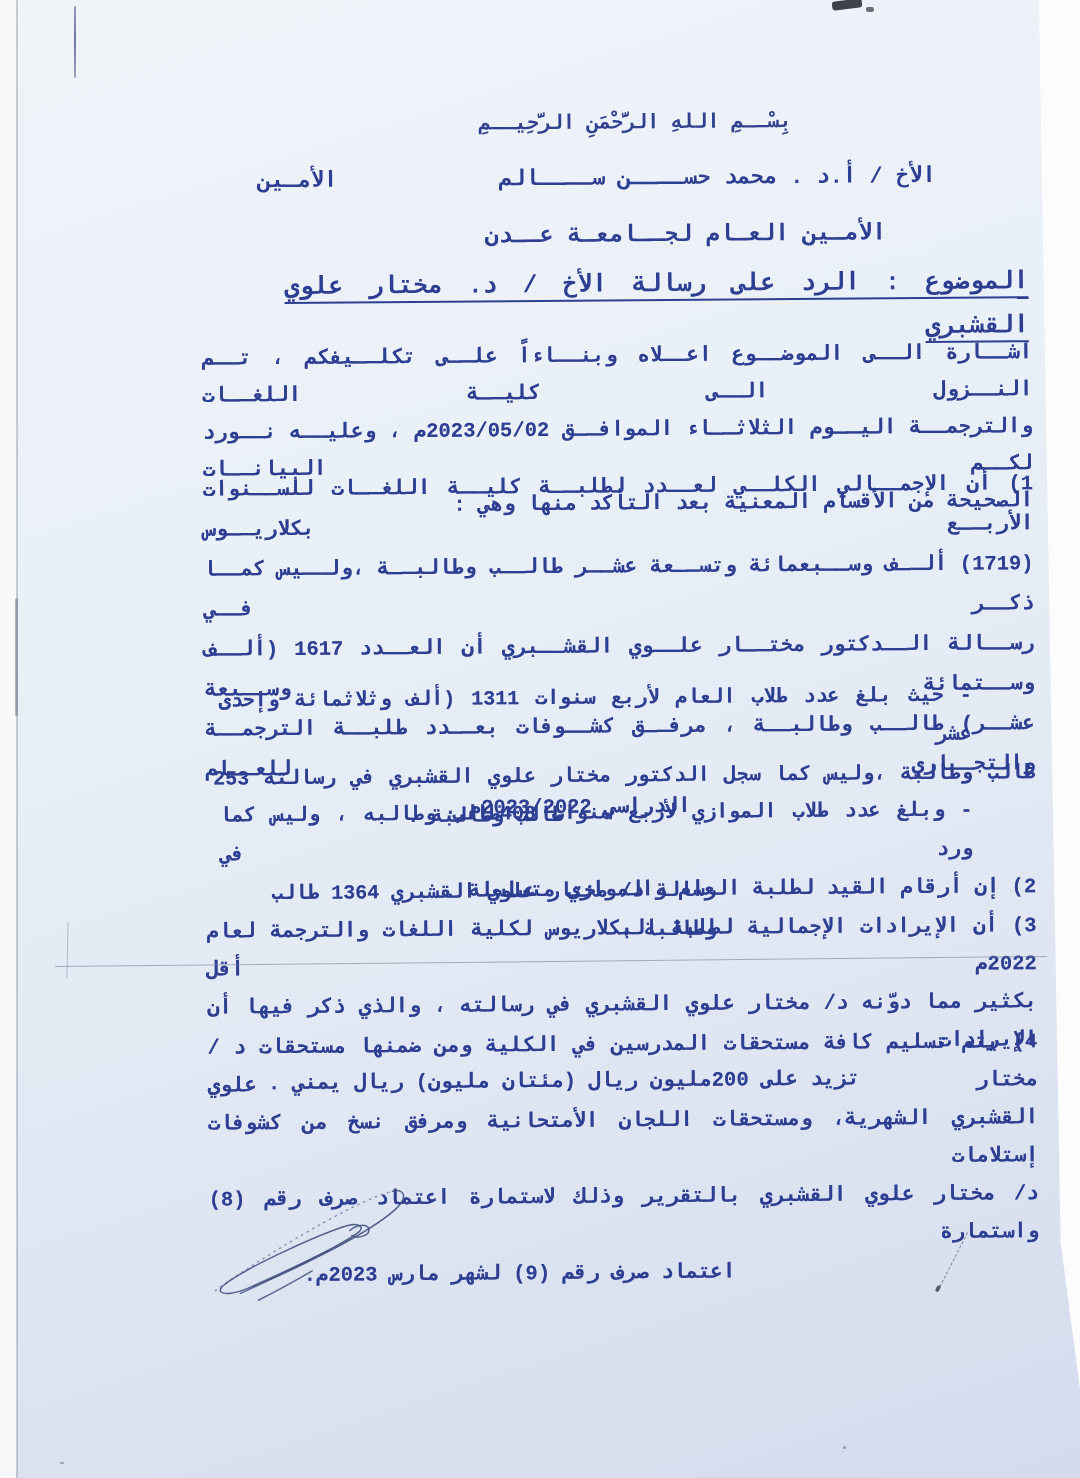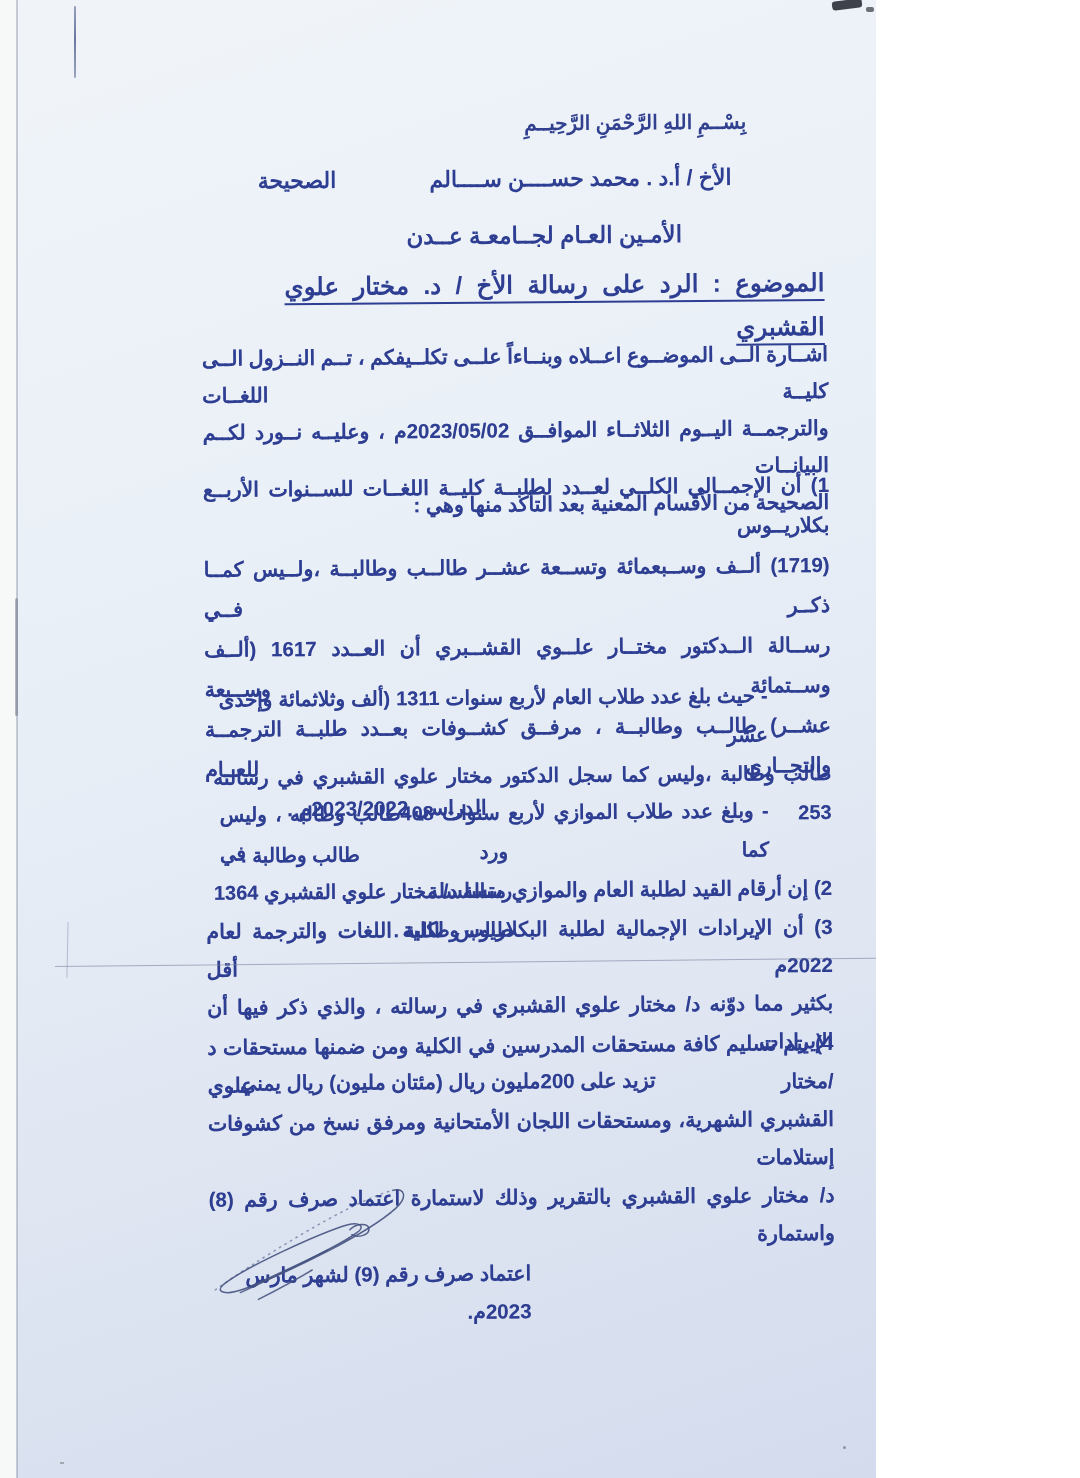--- a/index.html
+++ b/index.html
@@ -1,19 +1,19 @@
 <!DOCTYPE html>
 <html><head>
 <meta charset="utf-8">
 <style>
   html,body{margin:0;padding:0;background:#ffffff;}
   .scan{
-    position:relative;width:876px;height:1478px;overflow:hidden;
+    position:relative;width:1080px;height:1478px;overflow:hidden;
     background:linear-gradient(162deg,#f0f4f9 0%,#eaf0f7 35%,#e4eaf4 58%,#dbe2f0 80%,#d4dbed 100%);
-    font-family:Liberation Sans, sans-serif;
+    font-family:Liberation Mono, monospace;
   }
   .content{position:absolute;inset:0;direction:rtl;transform:rotate(-0.45deg);color:#2e3e92;}
   .abs{position:absolute;}
   .line{font-size:20.5px;font-weight:600;text-shadow:0 0 .5px rgba(46,62,146,.45);}
   .stretch{text-align:justify;text-align-last:justify;}
   .natural{text-align:right;}
   .basmala{left:470px;width:340px;top:104px;text-align:center;font-size:20px;font-weight:700;
            line-height:40px;color:#31408f;letter-spacing:0;}
   .to-row{left:262px;right:140px;top:158px;display:flex;justify-content:space-between;
           font-size:22px;font-weight:700;line-height:44px;}
@@ -56,21 +56,21 @@
 <body>
 
 <div class="scan">
 
   <div class="content">
 
     <div class="abs basmala">بِسْــمِ اللهِ الرَّحْمَنِ الرَّحِيــمِ</div>
 
     <div class="abs to-row">
       <span>الأخ / أ.د . محمد حســــن ســــالم</span>
-      <span>الصحيحة</span>
+      <span>الأمـين</span>
     </div>
 
     <div class="abs title-line">الأمـين العـام لجــامعـة عــدن</div>
 
     <div class="abs subject">الموضوع : الرد على رسالة الأخ / د. مختار علوي القشبري</div>
 
     <div class="abs block b-intro">
       <div class="line stretch">اشــارة الــى الموضــوع اعــلاه وبنــاءاً علــى تكلــيفكم ، تــم النــزول الــى كليــة اللغــات</div>
       <div class="line stretch">والترجمــة اليــوم الثلاثــاء الموافــق 2023/05/02م ، وعليــه نــورد لكــم البيانــات</div>
       <div class="line natural">الصحيحة من الأقسام المعنية بعد التأكد منها وهي :</div>

